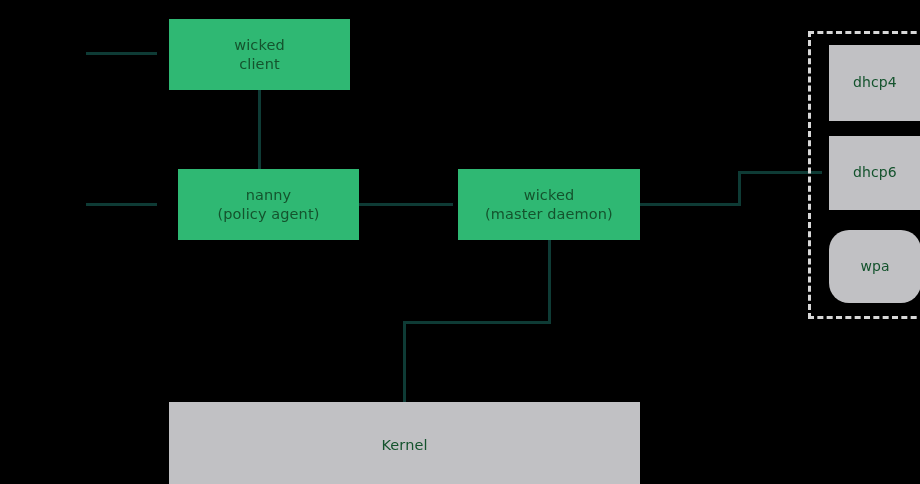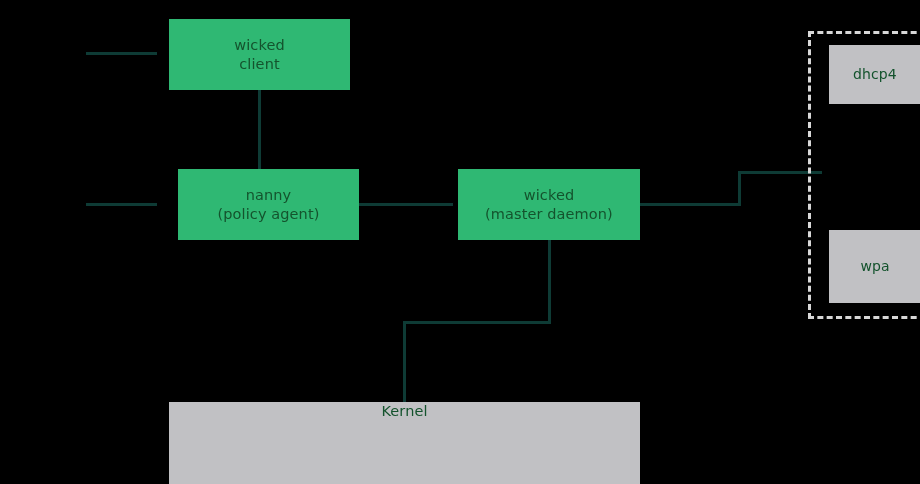--- a/index.html
+++ b/index.html
@@ -37,30 +37,31 @@
     background: #2fb873;
     font-size: 14.5px;
   }
   .node.gray {
     background: #c1c1c4;
     font-size: 14px;
   }
   .node.kernel {
     font-size: 14.5px;
     align-items: flex-start;
+    padding-top: 34px;
   }
 
   
   #node-wicked-client   { left: 169px; top: 19px;  width: 181px; height: 71px; }
   #node-nanny           { left: 178px; top: 169px; width: 181px; height: 71px; }
   #node-wicked-master   { left: 458px; top: 169px; width: 182px; height: 71px; }
   #node-kernel          { left: 169px; top: 402px; width: 471px; height: 82px; }
-  #node-dhcp4           { left: 829px; top: 45px;  width: 92px;  height: 59px; }
+  #node-dhcp4           { left: 829px; top: 45px;  width: 92px;  height: 76px; }
   #node-dhcp6           { left: 829px; top: 136px; width: 92px;  height: 74px; }
-  #node-wpa             { left: 829px; top: 230px; width: 92px;  height: 73px; }
+  #node-wpa             { left: 829px; top: 230px; width: 92px;  height: 73px; border-radius: 20px; }
 
   
   #group-supplicants {
     position: absolute;
     left: 808px;
     top: 31px;
     width: 118px;
     height: 288px;
     box-sizing: border-box;
     border: 3px dashed #d8d8d8;
@@ -118,16 +119,17 @@
   <div class="node green" id="node-nanny">nanny
 (policy agent)</div>
 
   <div class="node green" id="node-wicked-master">wicked
 (master daemon)</div>
 
   <div class="node gray kernel" id="node-kernel">Kernel</div>
 
   <div class="node gray" id="node-dhcp4">dhcp4</div>
 
+  <div class="node gray" id="node-dhcp6">dhcp6</div>
 
   <div class="node gray" id="node-wpa">wpa</div>
 
 </div>
 
 </body></html>

